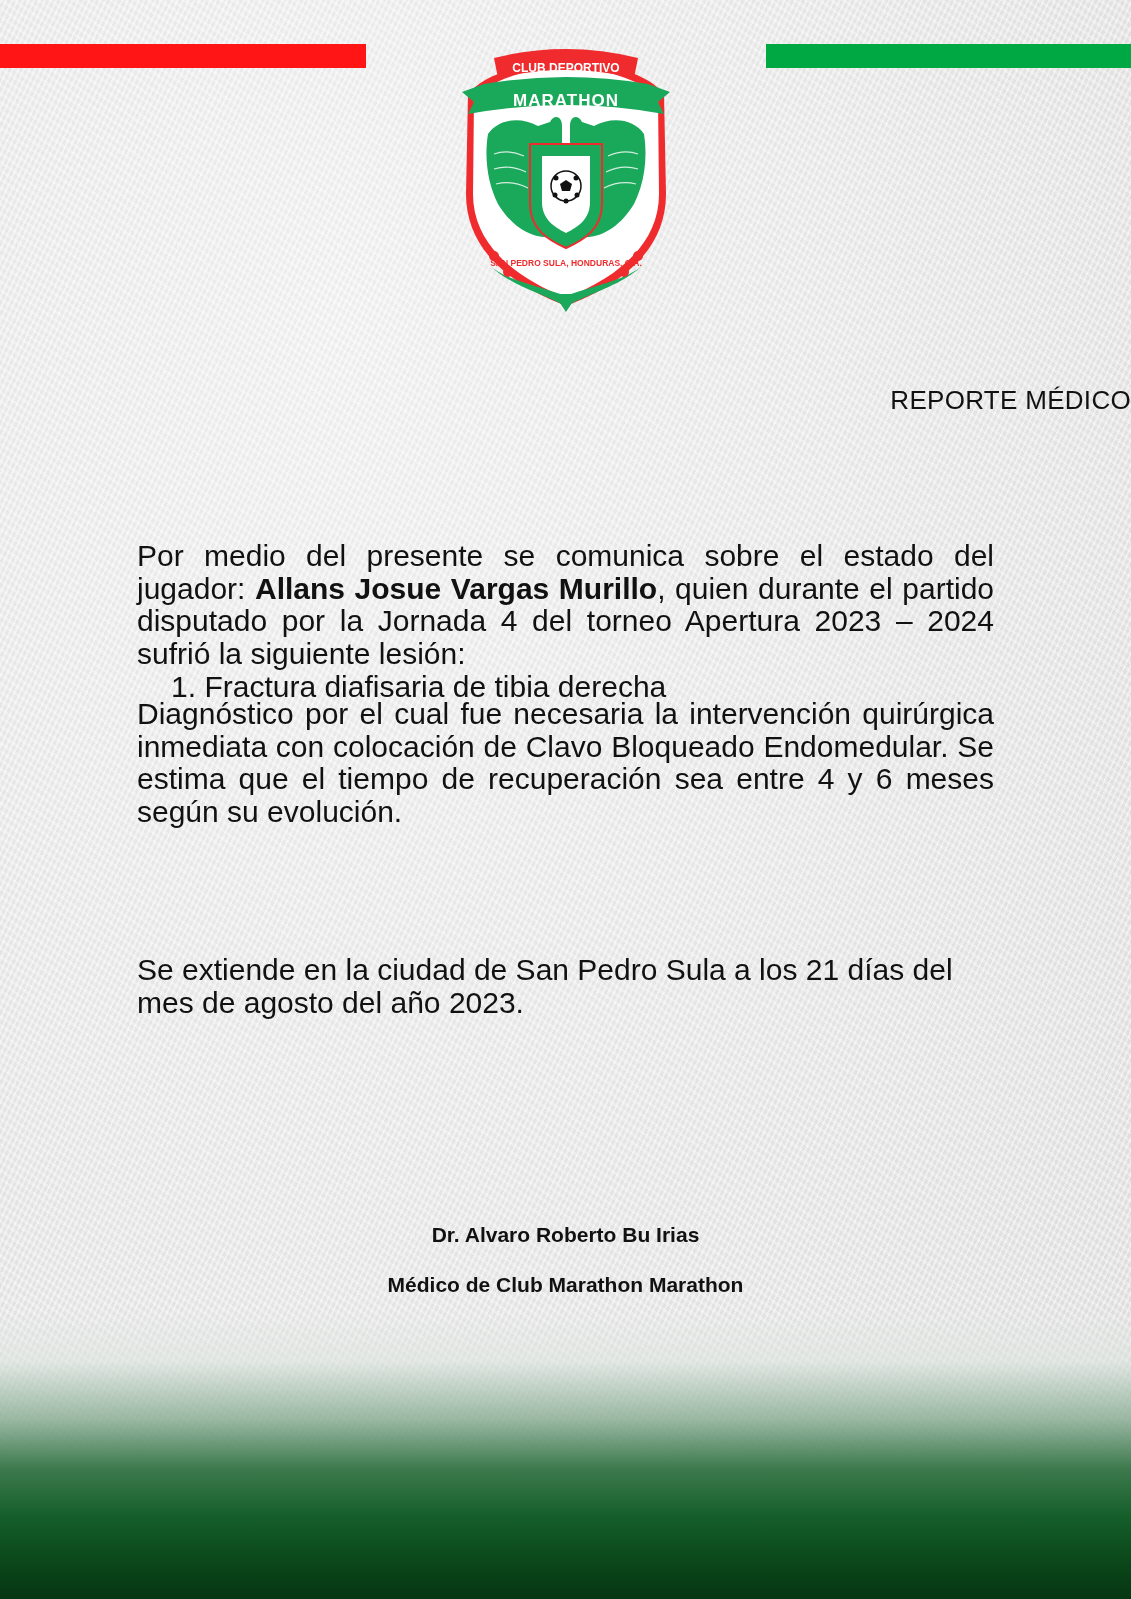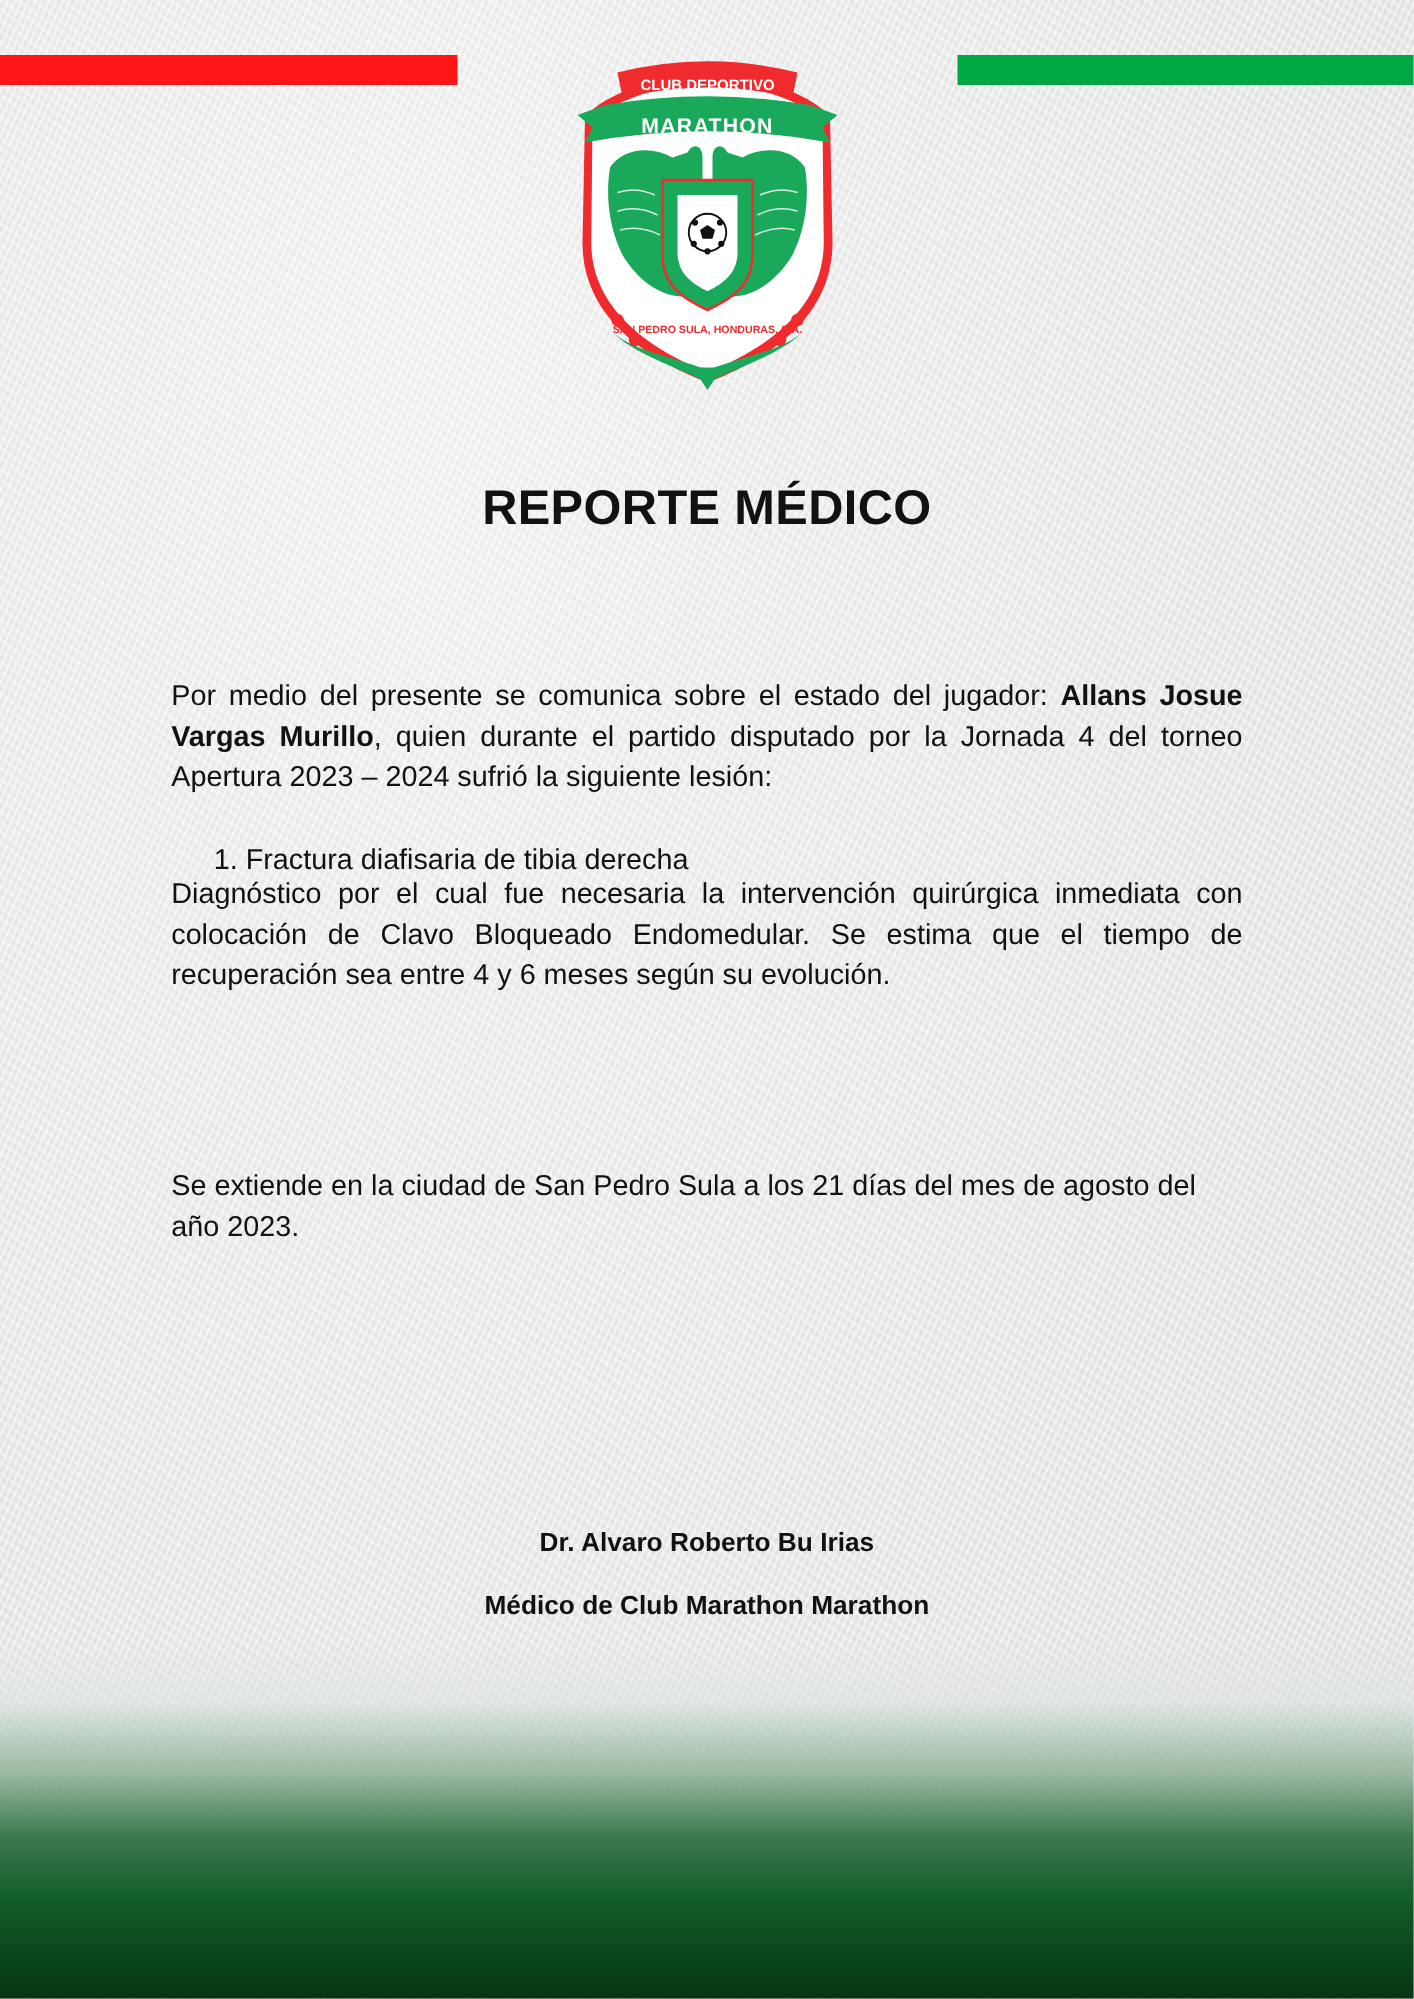--- a/index.html
+++ b/index.html
@@ -27,32 +27,32 @@
       #0a4619 88%,
       #063612 100%);
   }
   .bar { position: absolute; height: 24px; top: 44px; }
   .bar-red { left: 0; width: 366px; }
   .bar-green { left: 766px; width: 365px; }
 
   .logo { position: absolute; left: 458px; top: 44px; width: 216px; height: 270px; }
 
   .title {
-    position: absolute; left: 0; right: 0; top: 385px; text-align: center;
-    font-size: 39px; font-weight: bold; letter-spacing: 0.3px;
+    position: absolute; left: 0; right: 0; top: 385px; text-align: right;
+    font-size: 26px; font-weight: normal; letter-spacing: 0.3px;
   }
   .body-text {
     position: absolute; left: 137px; width: 857px;
-    font-size: 23px; line-height: 32.5px; text-align: justify;
+    font-size: 30px; line-height: 32.5px; text-align: justify;
     font-family: "Liberation Sans", "DejaVu Sans", sans-serif;
   }
   .p1 { top: 540px; }
   .list { top: 671px; padding-left: 34px; }
   .p2 { top: 698px; }
-  .p3 { top: 932px; text-align: left; }
+  .p3 { top: 954px; text-align: left; }
   .signature {
     position: absolute; left: 0; right: 0; top: 1210px; text-align: center;
     font-weight: bold; font-size: 21px; line-height: 50px;
   }
   .bold { font-weight: bold; }
 </style>
 </head>
 <body>
 
 <div class="paper-texture"></div>

